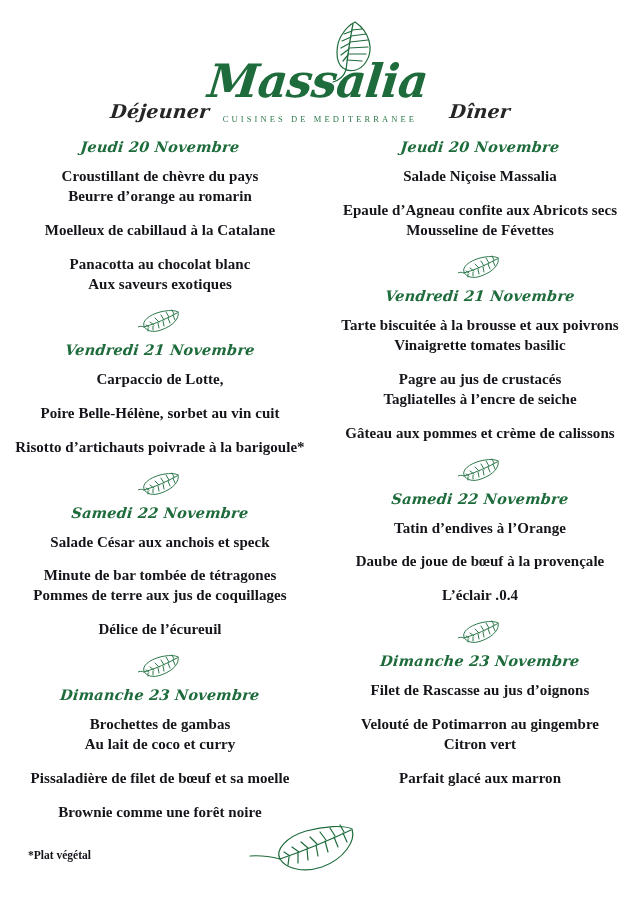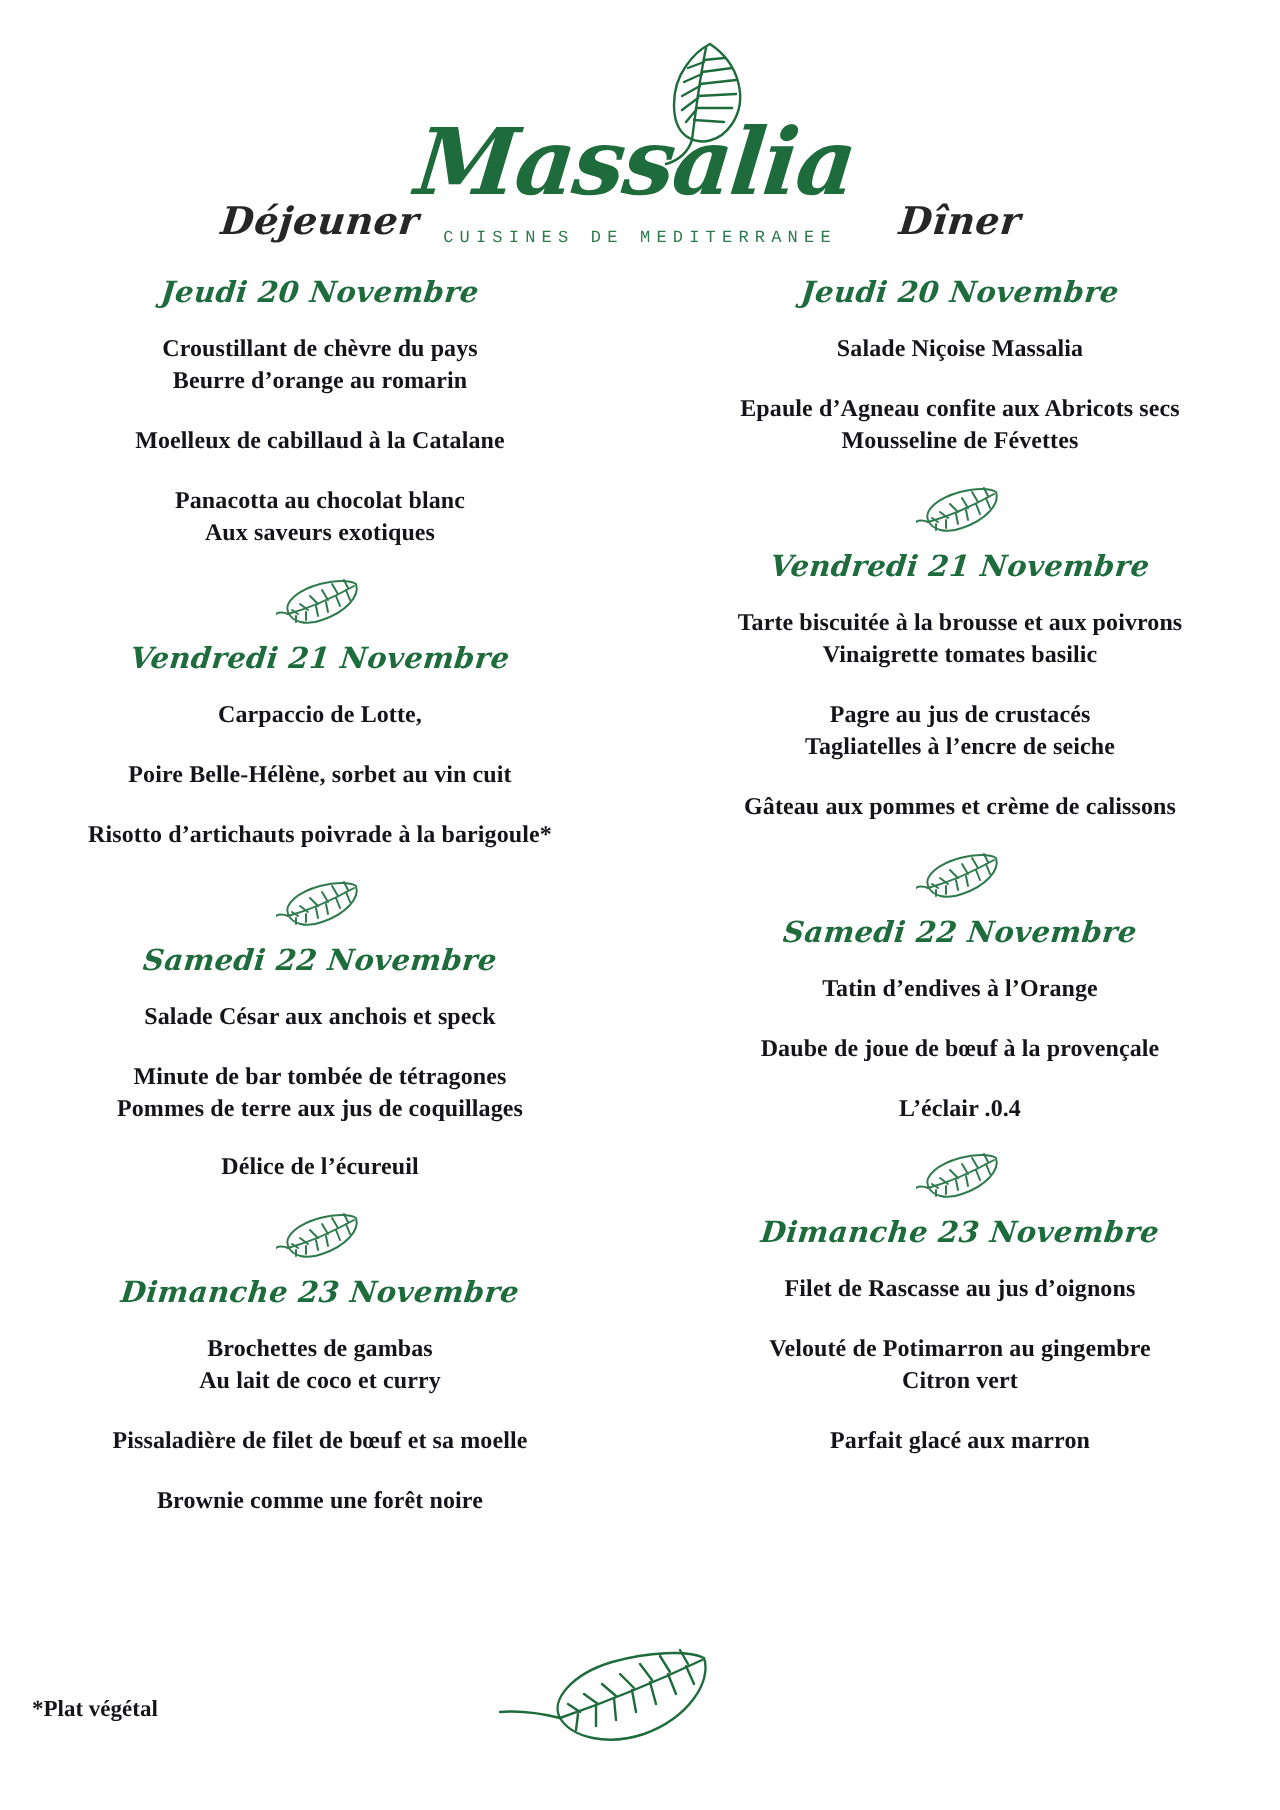--- a/index.html
+++ b/index.html
@@ -46,21 +46,21 @@
     letter-spacing: -1px;
     color: #1e6b3c;
     line-height: 1;
     padding-top: 44px;
     position: relative;
     z-index: 2;
     transform: skewX(-6deg);
   }
   .logo-tagline {
     margin-top: 10px;
-    font-family: Liberation Mono, monospace;
+    font-family: Liberation Serif, serif;
     font-size: 8.5px;
     letter-spacing: 3.1px;
     color: #2f7a4d;
     text-transform: uppercase;
   }
 
   
   .columns {
     position: absolute;
     top: 100px;
@@ -107,30 +107,30 @@
     margin: 4px 0 12px 0;
     transform: skewX(-6deg);
   }
 
   .course {
     margin: 0 0 14px 0;
   }
   .course-line {
     font-family: "Liberation Serif", serif;
     font-weight: 700;
-    font-size: 12px;
+    font-size: 15px;
     line-height: 1.33;
     color: #14141a;
     letter-spacing: 0.05px;
   }
 
   
   .footnote {
     position: absolute;
-    left: 16px;
+    left: 28px;
     bottom: 44px;
     font-family: "Liberation Serif", serif;
     font-weight: 700;
     font-size: 11.5px;
     color: #14141a;
   }
   .footer-leaf {
     position: absolute;
     left: 248px;
     bottom: 28px;

